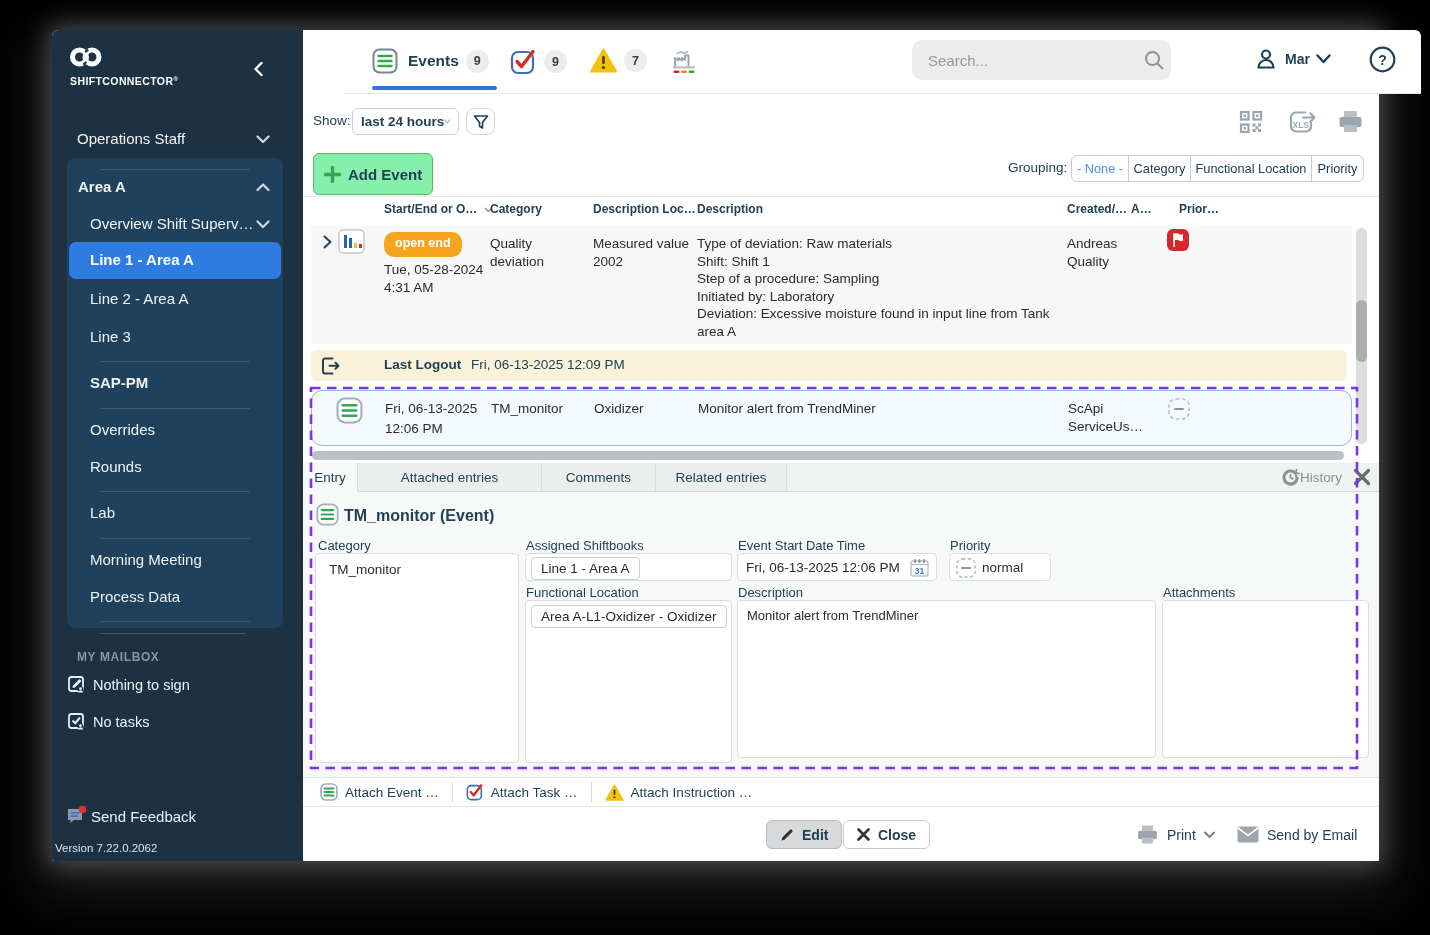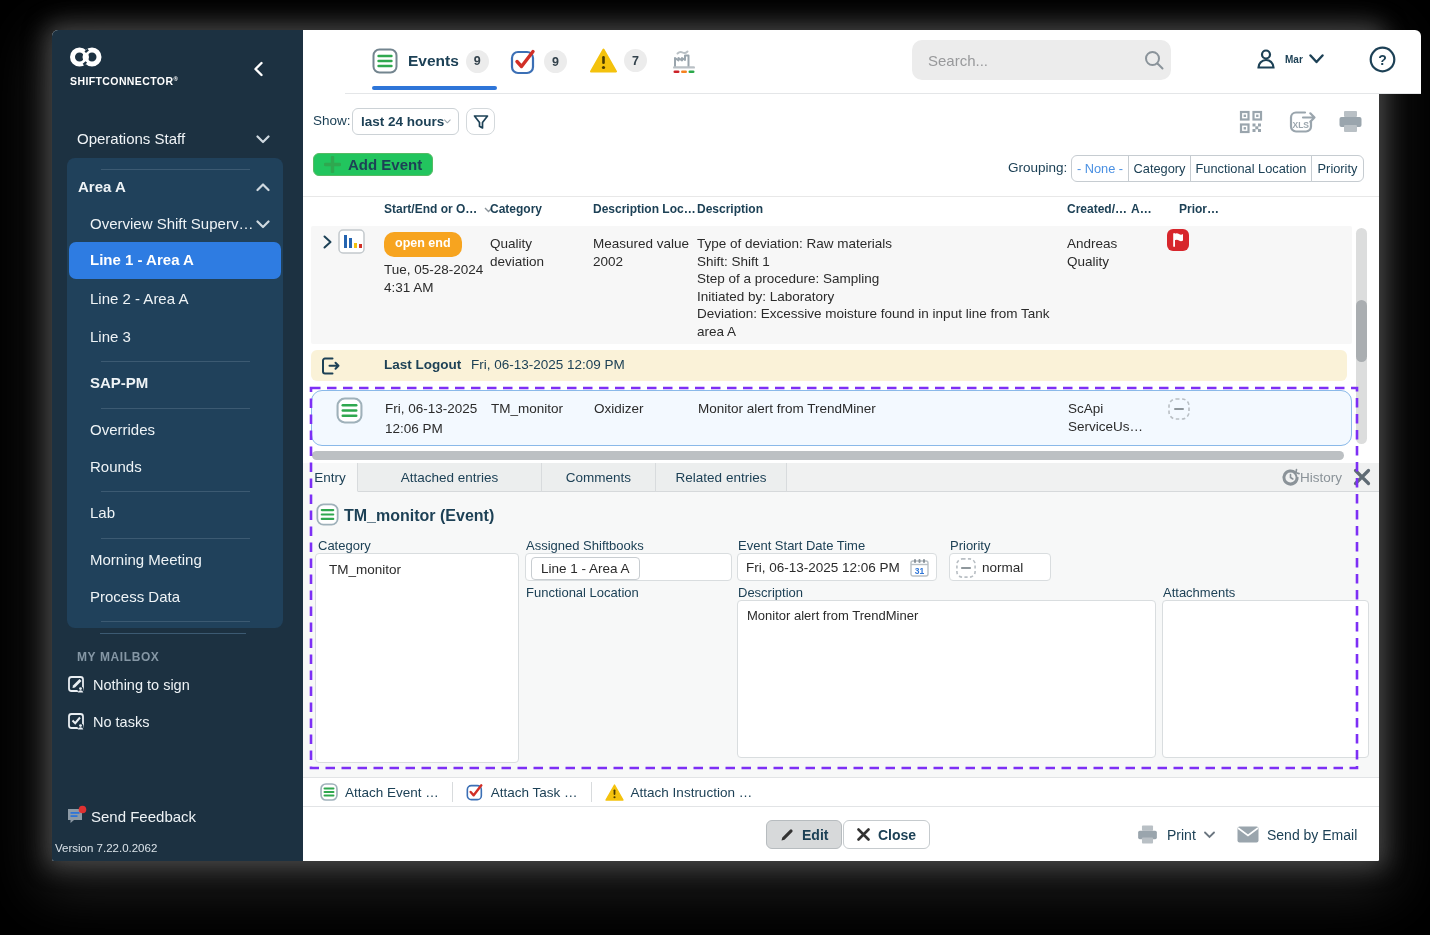--- a/index.html
+++ b/index.html
@@ -43,35 +43,35 @@
   .badge { width:23px; height:23px; border-radius:50%; background:#ececec; color:#33424c;
     font-size:12.5px; font-weight:bold; display:flex; align-items:center; justify-content:center; }
   .tab-underline { position:absolute; left:27px; top:56px; width:125px; height:4px;
     background:#2e75d8; border-radius:2px; }
   .search { position:absolute; left:567px; top:10px; width:259px; height:40px;
     background:#ececec; border-radius:10px; border:none; outline:none; padding:0 40px 0 16px;
     font-size:15px; color:#333; font-family:"Liberation Sans",sans-serif; }
   .search::placeholder { color:#98999b; }
   .search-ico { position:absolute; left:798px; top:19px; pointer-events:none; }
   .usergrp { position:absolute; left:908px; top:16px; display:flex; align-items:center; gap:6px; cursor:pointer; }
-  .username { font-size:10px; font-weight:bold; color:#1d4156; }
+  .username { font-size:14px; font-weight:bold; color:#1d4156; }
   .help { position:absolute; left:1024px; top:16px; cursor:pointer; }
   
   .show-label { position:absolute; left:10px; top:83px; font-size:13.5px; color:#1d4156; }
   .range-dd { position:absolute; left:49px; top:78px; width:107px; height:27px;
     border:1px solid #ccd2d6; border-radius:6px; background:#fff; display:flex;
     align-items:center; padding:0 7px 0 8px; cursor:pointer; }
   .range-dd span { font-size:13.5px; font-weight:bold; color:#1d4156; flex:1; white-space:nowrap; }
   .filter-btn { position:absolute; left:163px; top:78px; width:29px; height:27px;
     border:1px solid #d4d9dc; border-radius:8px; background:#fff; display:flex;
     align-items:center; justify-content:center; cursor:pointer; }
   .tool-ico { position:absolute; top:78px; cursor:pointer; }
   
-  .add-event { position:absolute; left:10px; top:123px; height:23px;
-    border:1.5px solid #55bb63; border-radius:6px; background:#22c55e; display:flex;
+  .add-event { position:absolute; left:10px; top:123px; height:42px;
+    border:1.5px solid #55bb63; border-radius:6px; background:#86efac; display:flex;
     align-items:center; gap:7px; padding:0 10px; cursor:pointer; }
   .add-event span { font-size:15px; font-weight:bold; color:#1d4156; }
   .grouping-label { position:absolute; left:705px; top:130px; font-size:13.5px; color:#1d4156; }
   .seg { position:absolute; left:768px; top:125px; display:flex; height:27px; }
   .seg button { border:1px solid #c6ccd1; background:#fff; font-size:12.8px; color:#1d4156;
     font-family:"Liberation Sans",sans-serif; padding:0; margin-left:-1px; cursor:pointer;
     white-space:nowrap; overflow:hidden; }
   .seg button:first-child { border-radius:6px 0 0 6px; margin-left:0; color:#4a90e2; }
   .seg button:last-child { border-radius:0 6px 6px 0; }
   
@@ -484,20 +484,23 @@
       <span class="flabel" style="left:647px; top:46px;">Priority</span>
       <div class="fbox" style="left:646px; top:61px; width:102px; height:28px;">
         <svg style="position:absolute; left:6px; top:4px;" width="20" height="20" viewBox="0 0 22 22">
           <rect x="1" y="1" width="20" height="20" rx="6" fill="none" stroke="#b9bfc4" stroke-width="1.8" stroke-dasharray="3.5 2.6"></rect>
           <line x1="6.5" y1="11" x2="15.5" y2="11" stroke="#8f979c" stroke-width="2.2" stroke-linecap="round"></line>
         </svg>
         <span class="fval" style="position:absolute; left:32px; top:6px;">normal</span>
       </div>
 
       <span class="flabel" style="left:223px; top:93px;">Functional Location</span>
+      <div class="fbox" style="left:222px; top:108px; width:207px; height:163px;">
+        <span class="chip" style="top:4px;">Area A-L1-Oxidizer - Oxidizer</span>
+      </div>
 
       <span class="flabel" style="left:435px; top:93px;">Description</span>
       <div class="fbox" style="left:434px; top:108px; width:419px; height:158px;">
         <div class="fval" style="position:absolute; left:9px; top:7px; font-size:13px;">Monitor alert from TrendMiner</div>
       </div>
 
       <span class="flabel" style="left:860px; top:93px;">Attachments</span>
       <div class="fbox" style="left:859px; top:108px; width:207px; height:158px;"></div>
     </div>
 

